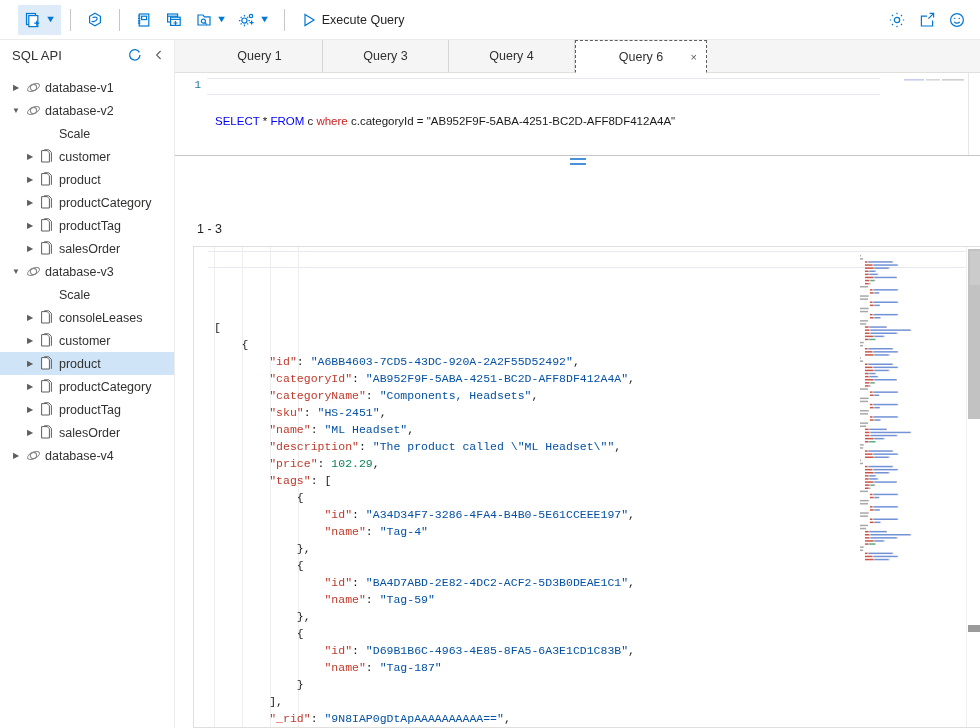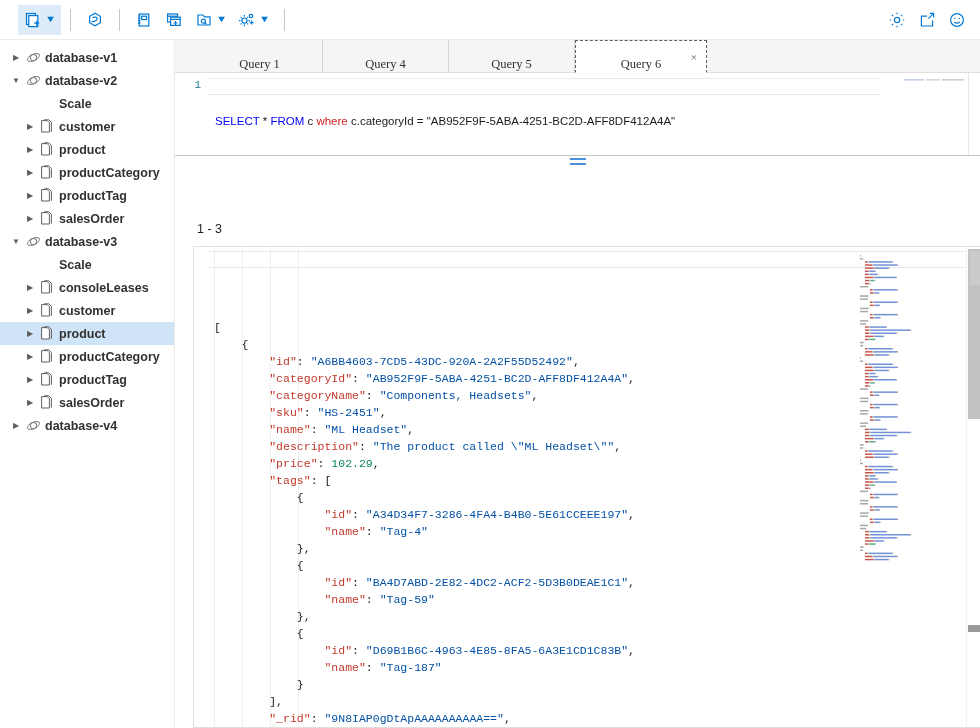--- a/index.html
+++ b/index.html
@@ -58,41 +58,40 @@
     height: 23px; cursor: pointer; white-space: nowrap;
     padding-right: 4px;
   }
   .tnode.sel { background: #cfe4f7; }
   .tw {
     width: 16px; min-width: 16px; display: flex; align-items: center; justify-content: center;
     color: #605e5c; font-size: 8px;
   }
   .tw.none { visibility: hidden; }
   .ticon { width: 18px; min-width: 18px; display: flex; align-items: center; justify-content: center; margin-right: 3px; }
-  .tlabel { font-size: 12.5px; color: #323130; font-weight: bold; }
+  .tlabel { font-size: 12.5px; color: #323130; }
   .tnode.lvl0 { padding-left: 8px; }
   .tnode.lvl1 { padding-left: 22px; }
 
   
   .main { flex: 1; display: flex; flex-direction: column; min-width: 0; background: #ffffff; }
 
   
   .tabs {
     height: 33px; min-height: 33px;
     display: flex; align-items: stretch;
     background: #f5f5f5;
     border-bottom: 1px solid #e1dfdd;
     padding-left: 22px;
   }
   .tab {
-    display: flex; align-items: flex-end; justify-content: center;
+    display: flex; align-items: center; justify-content: center;
     width: 126px; position: relative; cursor: pointer;
     font-size: 12.5px; color: #323130;
     border-right: 1px solid #d6d6d6;
-    font-family: Liberation Serif, serif;
   }
   .tab.active {
     background: #ffffff;
     border: 1px dashed #605e5c;
     border-bottom: 1px solid #ffffff;
     margin-bottom: -1px;
     width: 132px;
   }
   .tab-x {
     position: absolute; right: 9px; top: 50%; transform: translateY(-50%);
@@ -267,20 +266,28 @@
           <circle cx="13" cy="5" r="1.7"></circle>
               <path d="M11.6 11.6h4M13.6 9.6v4"></path>
             </g>
           </svg>
       </span>
       <span class="chev">▼</span>
     </div>
 
     <div class="tb-sep"></div>
 
+    <div class="tb-btn">
+      <span class="ico">
+        <svg width="18" height="18" viewBox="0 0 18 18">
+            <path d="M5 3.4L14 9l-9 5.6z" fill="none" stroke="#0078d4" stroke-width="1.2"></path>
+          </svg>
+      </span>
+      <span class="tb-label">Execute Query</span>
+    </div>
 
 
     <div class="tb-spacer"></div>
 
     <div class="tb-btn">
       <span class="ico">
         <svg width="18" height="18" viewBox="0 0 18 18">
             <g fill="none" stroke="#0078d4" stroke-width="1.2">
           <circle cx="9" cy="9" r="2.7"></circle>
           <path d="M9 3.2v-1.4M9 16.2v-1.4M3.2 9H1.8M16.2 9h-1.4M5 5l-1-1M14 14l-1-1M13 5l1-1M5 13l-1 1"></path>
@@ -310,20 +317,33 @@
               <path d="M6.2 10.8c1.6 1.8 4 1.8 5.6 0"></path>
             </g>
           </svg>
       </span>
     </div>
   </div>
 
   <div class="body">
 
     <div class="sidebar">
+      <div class="sb-head">
+        <span class="sb-title">SQL API</span>
+        <span class="sb-act">
+          <svg width="14" height="14" viewBox="0 0 14 14">
+              <path d="M11.4 4.4A5.2 5.2 0 1 0 12 7" fill="none" stroke="#0078d4" stroke-width="1.3"></path>
+            </svg>
+        </span>
+        <span class="sb-act">
+          <svg width="12" height="12" viewBox="0 0 12 12">
+              <path d="M7.6 2L3.6 6l4 4" fill="none" stroke="#605e5c" stroke-width="1.1"></path>
+            </svg>
+        </span>
+      </div>
       <div class="tree" id="tree">
           <div class="tnode lvl0">
             <span class="tw">▶</span>
             <span class="ticon">
               <svg width="15" height="15" viewBox="0 0 15 15">
                 <g fill="none" stroke="#8a8886" stroke-width="1.1">
                   <ellipse cx="7.5" cy="7.5" rx="6.4" ry="3" transform="rotate(-25 7.5 7.5)"></ellipse>
                   <circle cx="7.5" cy="7.5" r="3.1"></circle>
                 </g>
               </svg>
@@ -511,24 +531,24 @@
         </div>
     </div>
 
     <div class="main">
 
       <div class="tabs" id="tabs">
           <div class="tab">
             <span>Query 1</span>
           </div>
           <div class="tab">
+            <span>Query 3</span>
+          </div>
+          <div class="tab">
             <span>Query 4</span>
-          </div>
-          <div class="tab">
-            <span>Query 5</span>
           </div>
           <div class="tab active">
             <span>Query 6</span>
             <span class="tab-x">×</span>
           </div>
         </div>
 
       <div class="editor">
         <div class="ed-gutter">1</div>
         <div class="ed-code">

